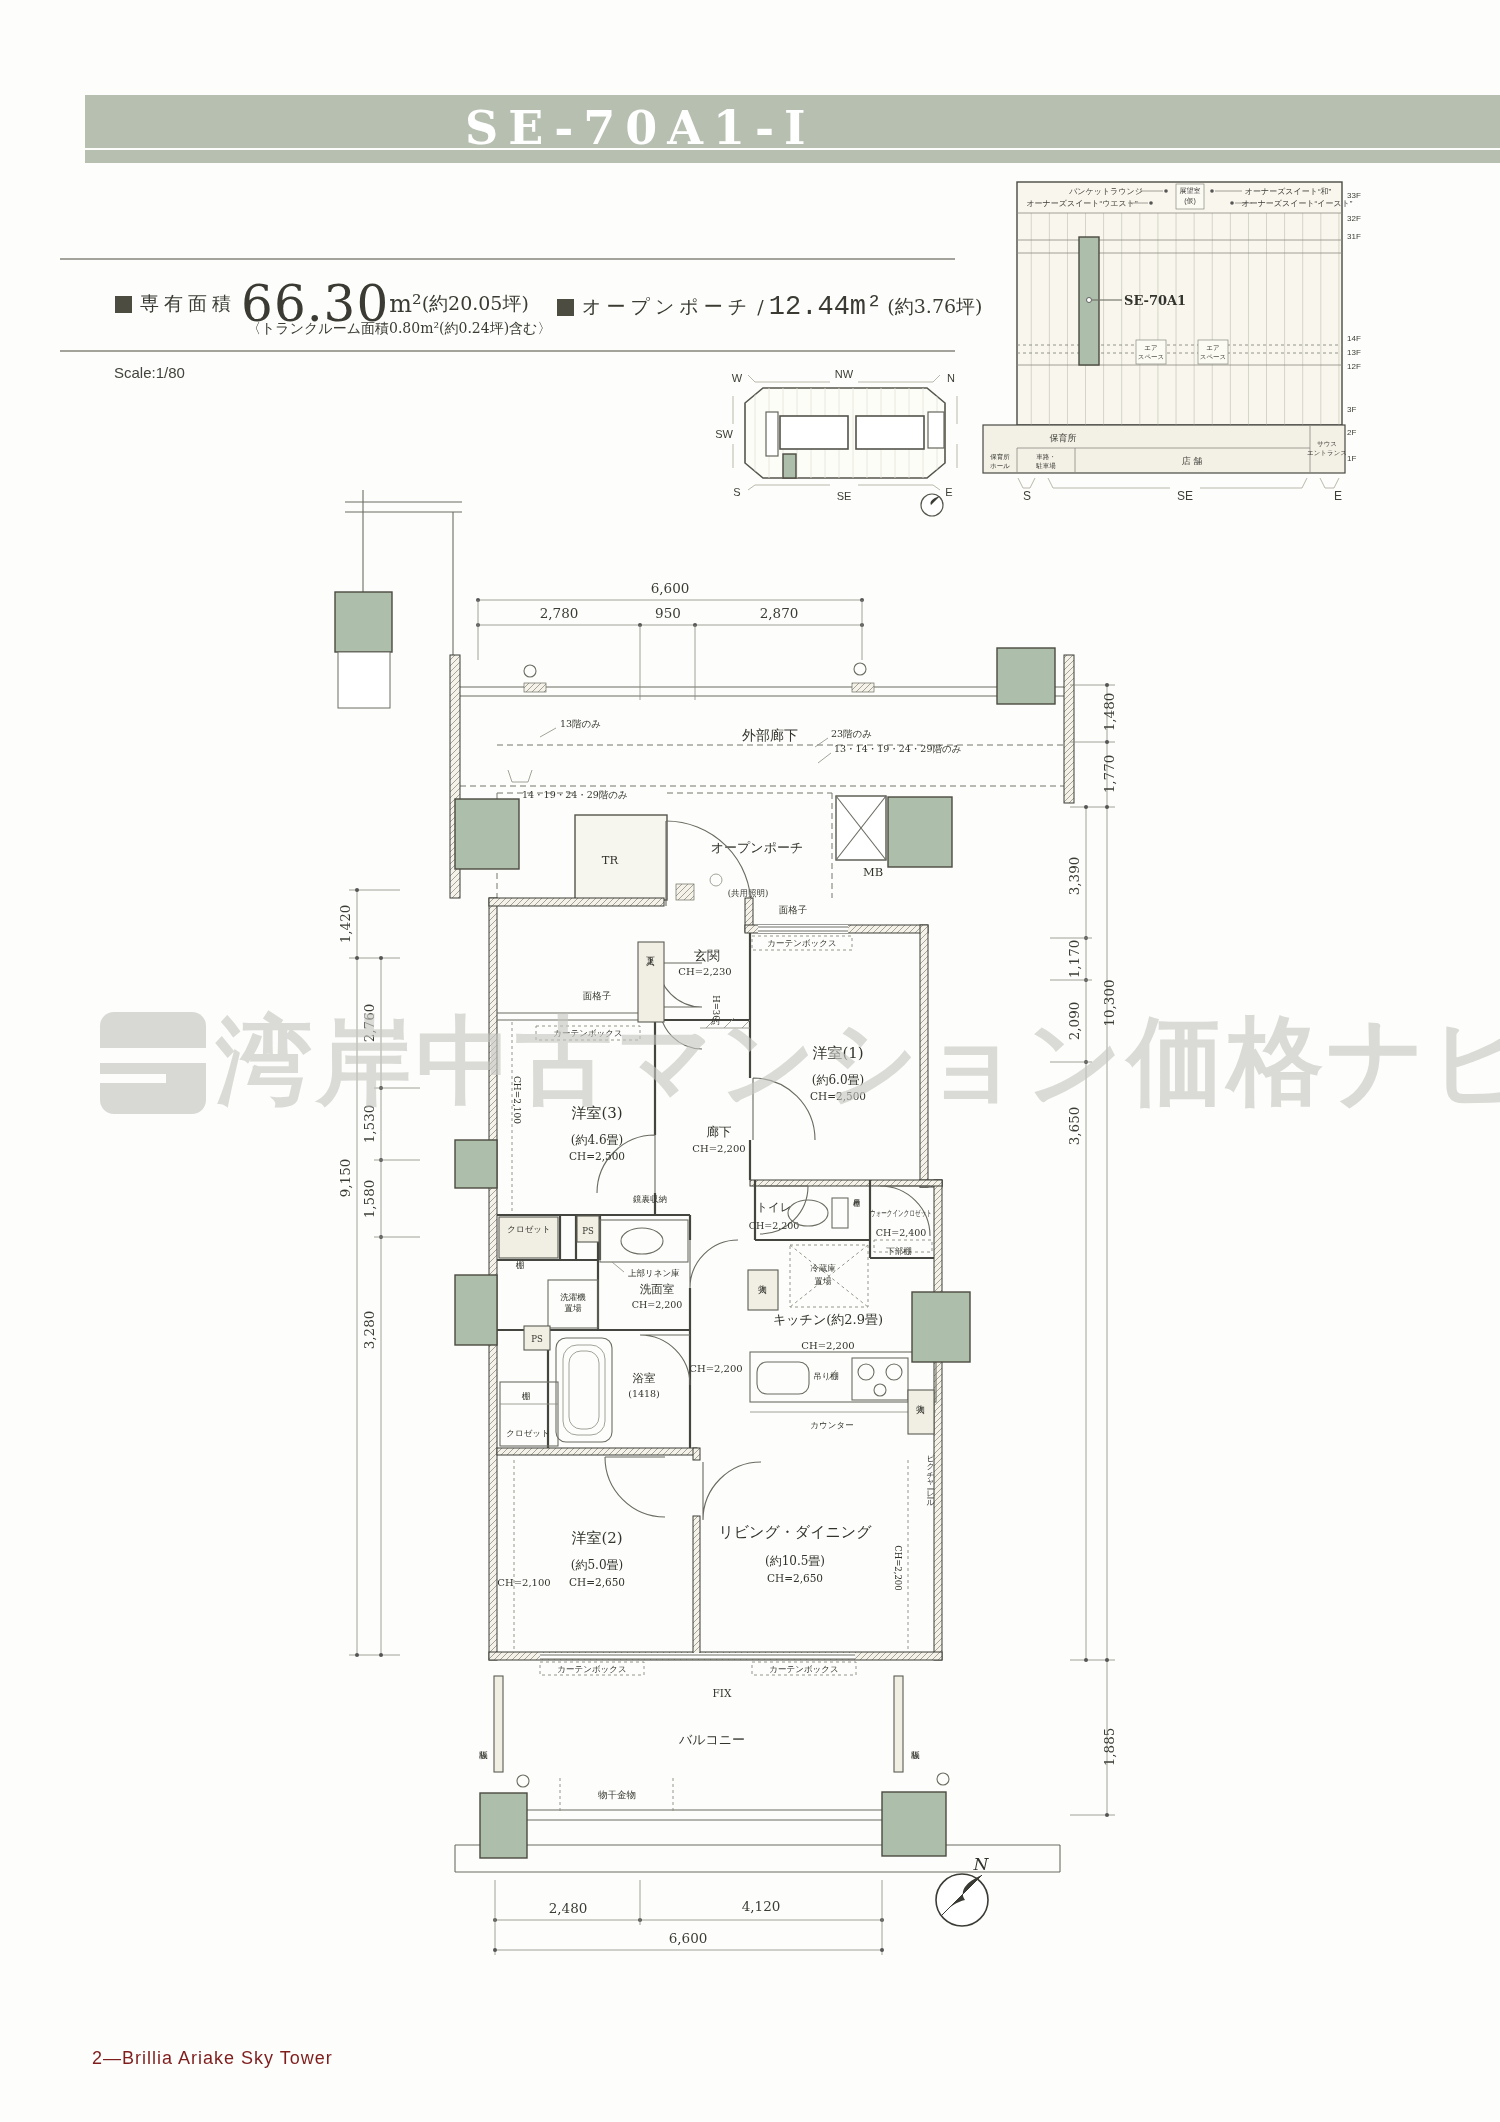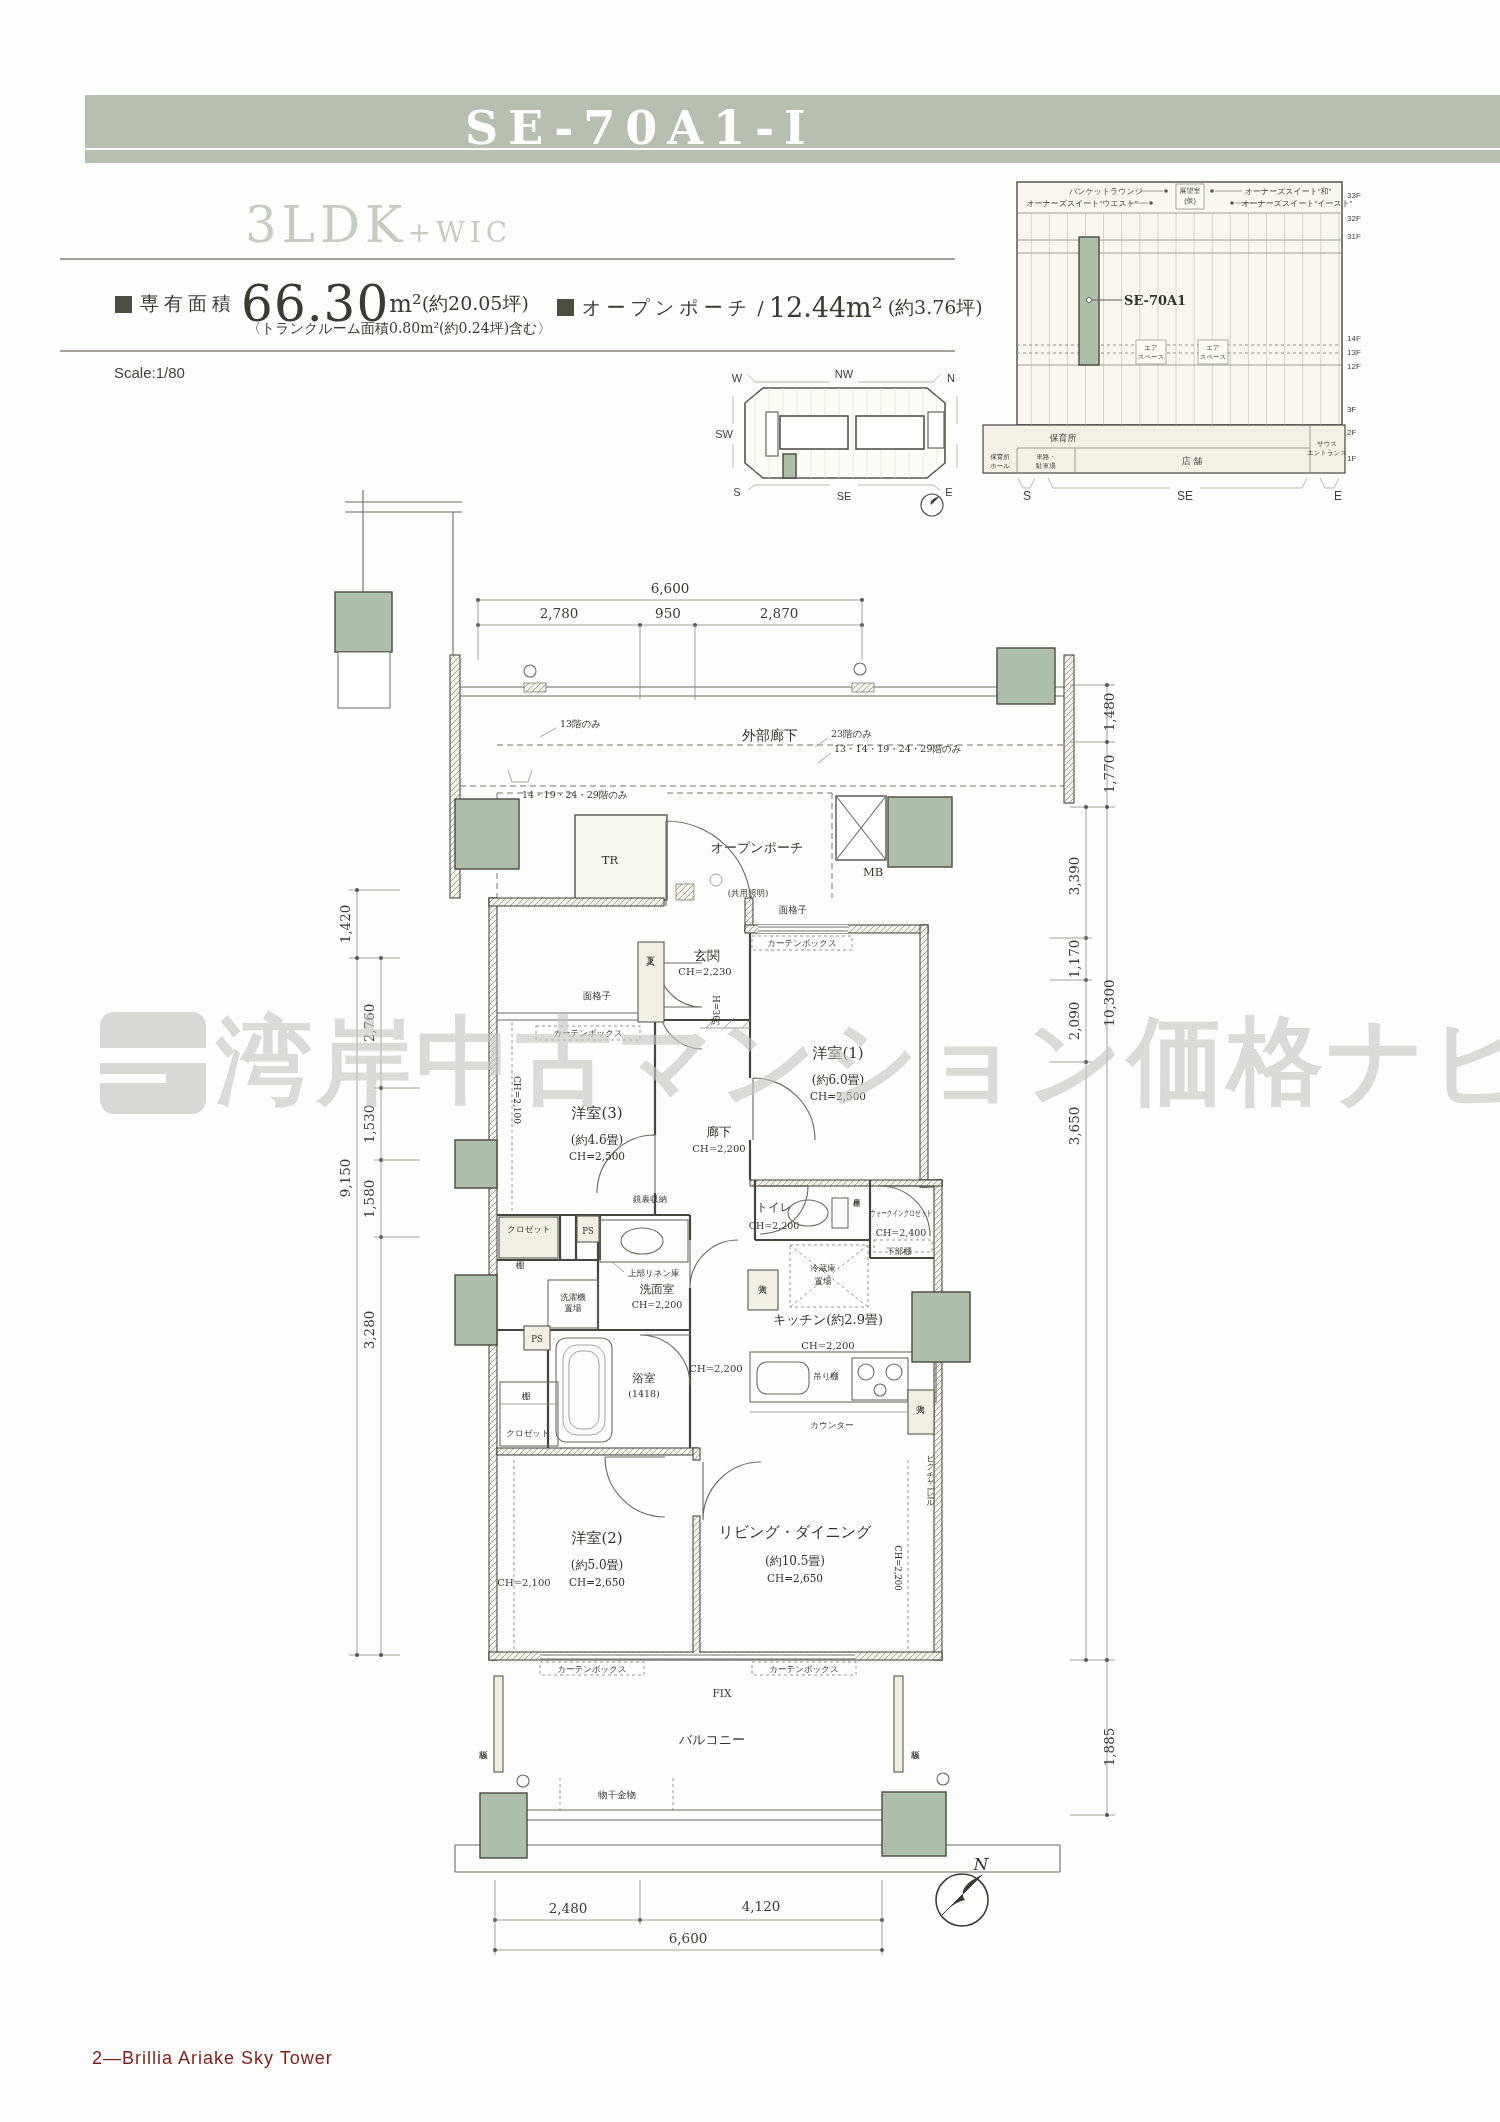--- a/index.html
+++ b/index.html
@@ -14,21 +14,21 @@
   .subtitle .small{font-size:28px;}
   .rule{position:absolute;left:60px;width:895px;height:2px;background:#a3a39b;}
   .area-row{position:absolute;left:115px;top:284px;width:804px;color:#3b3b34;}
   .sq{display:inline-block;width:17px;height:17px;background:#4c4c40;vertical-align:middle;margin-right:8px;}
   .area-label{font-size:19px;letter-spacing:5px;vertical-align:middle;}
   .area-big{font-size:50px;letter-spacing:1px;vertical-align:middle;line-height:40px;}
   .area-unit{font-size:24px;vertical-align:middle;}
   .area-tsubo{font-size:19px;vertical-align:middle;}
   .trunk{position:absolute;left:247px;top:320px;font-size:14px;color:#3b3b34;text-align:right;}
   .balc{position:absolute;left:442px;top:8px;white-space:nowrap;}
-  .balc .mid{font-size:27px;vertical-align:middle;}
+  .balc .mid{font-size:27px;vertical-align:middle;font-family:Liberation Mono, monospace;}
   .scale{position:absolute;left:114px;top:364px;font-size:15px;color:#44443e;font-family:"Liberation Sans","DejaVu Sans",sans-serif;}
   
   .wm{position:absolute;left:100px;top:998px;opacity:.62;z-index:5;pointer-events:none;white-space:nowrap;}
   .wm-logo{display:inline-block;width:106px;height:102px;background:#c2c2bf;border-radius:14px;vertical-align:middle;position:relative;}
   .wm-logo .b1{position:absolute;left:0;right:0;top:36px;height:15px;background:#fdfdfb;}
   .wm-logo .b2{position:absolute;left:0;width:62%;top:62px;height:9px;background:#fdfdfb;}
   .wm-text{font-family:"DejaVu Sans","Liberation Sans",sans-serif;font-weight:bold;font-size:96px;
            color:#c6c6c2;letter-spacing:4px;vertical-align:middle;margin-left:10px;}
   
   .footer{position:absolute;left:92px;top:2048px;font-size:18px;color:#7f1d1d;
@@ -53,23 +53,20 @@
 </style>
 </head>
 <body>
 
 <div id="page">
 
   <div class="band">
     <div class="band-line"></div>
     <div class="band-title">SE-70A1-Ⅰ</div>
   </div>
-  <div class="subtitle">
-    <span class="big">3LDK</span><span class="small">+WIC</span>
-  </div>
   <div class="rule" style="top:258px"></div>
 
   <div class="area-row">
     <span class="sq"></span><span class="area-label">専有面積</span>
     <span class="area-big">66.30</span><span class="area-unit">m²</span><span class="area-tsubo">(約20.05坪)</span>
     <span class="balc">
       <span class="sq"></span><span class="area-label">オープンポーチ</span>
       <span class="area-tsubo">/</span>
       <span class="mid">12.44m²</span>
       <span class="area-tsubo">(約3.76坪)</span>

